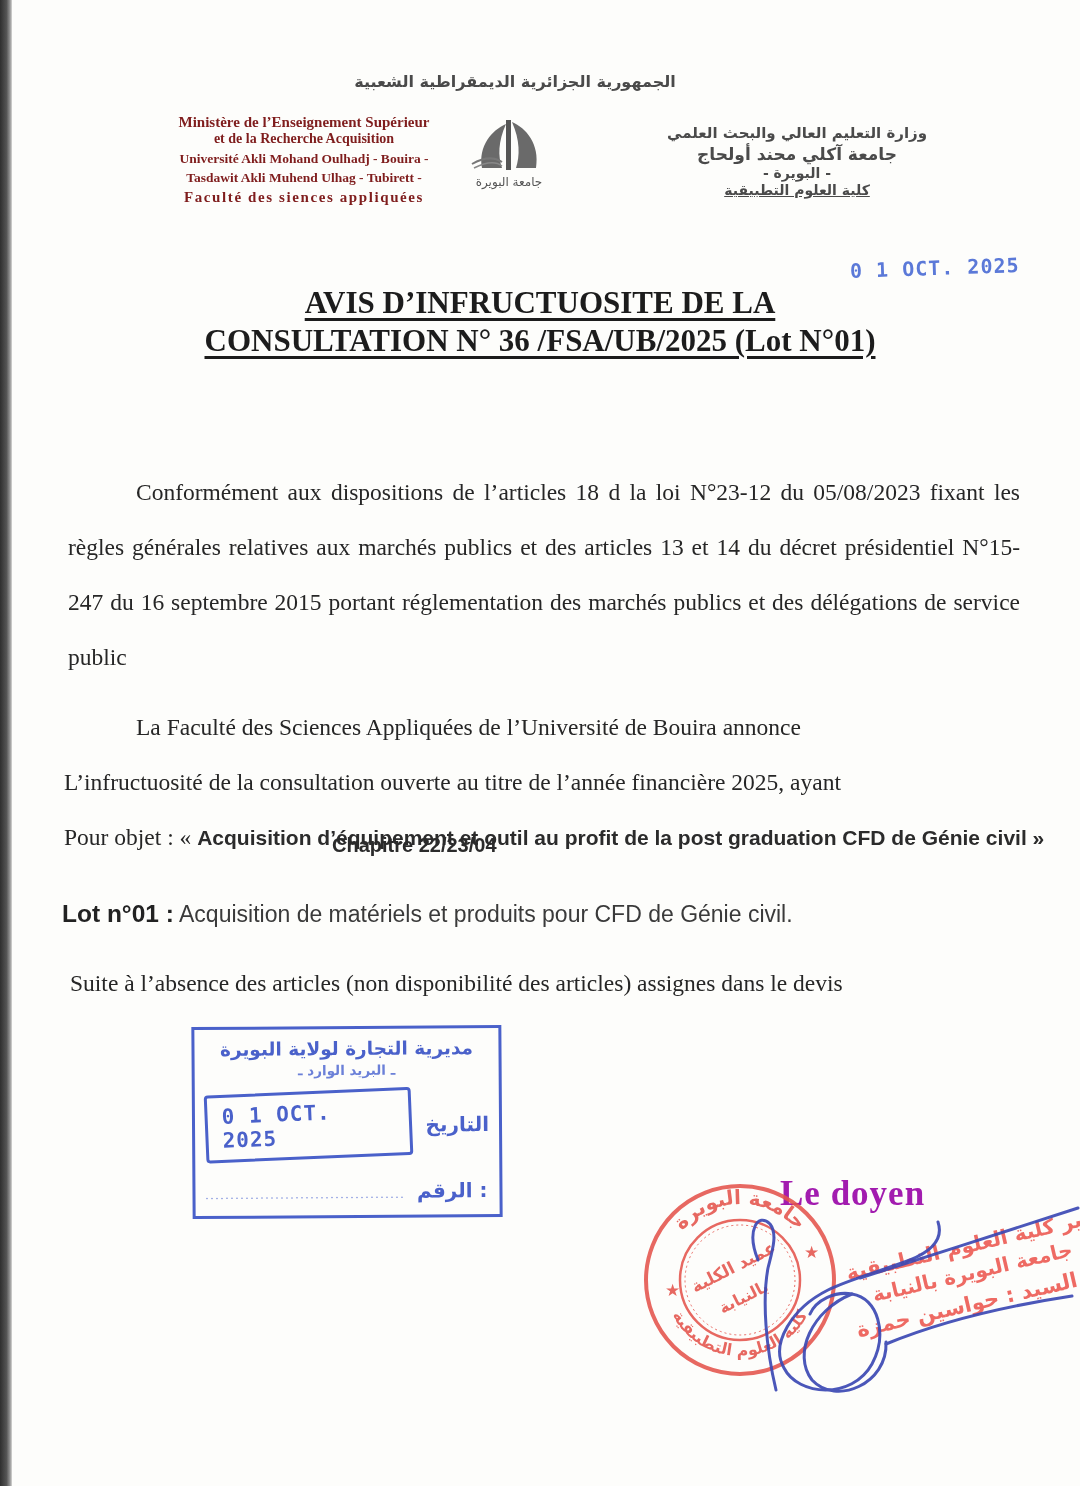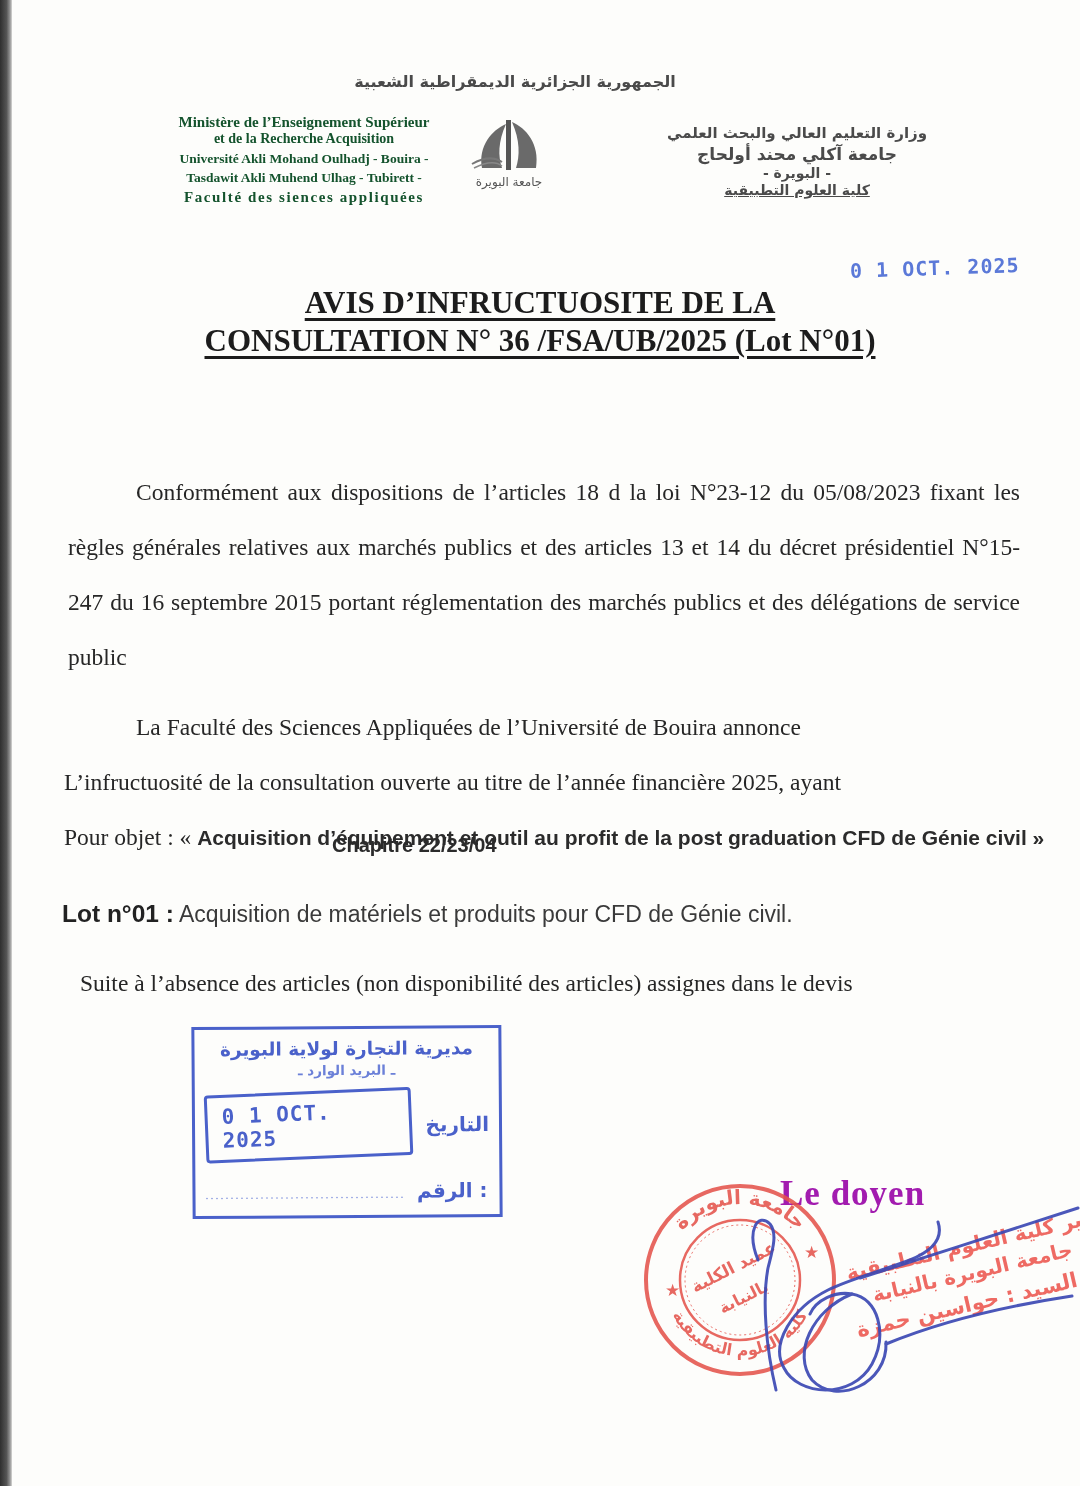--- a/index.html
+++ b/index.html
@@ -13,21 +13,21 @@
     background:linear-gradient(90deg,#2f2f2f 0%,#555 55%,#9a9a9a 85%,#d8d8d6 100%);
   }
   .arabic { font-family:"DejaVu Sans", sans-serif; direction:rtl; }
 
   
   .hdr-ar-top { position:absolute; top:72px; left:280px; width:470px; text-align:center;
     font-family:"DejaVu Sans",sans-serif; font-size:16px; font-weight:bold; color:#4a4a4a; }
   .hdr-republic { position:absolute; top:95px; left:220px; width:580px; text-align:center;
     font-size:17px; font-weight:bold; letter-spacing:.6px; color:#3a3a3a; }
   .hdr-left { position:absolute; top:114px; left:126px; width:356px; text-align:center;
-    color:#14532d; font-weight:bold; }
+    color:#7f1d1d; font-weight:bold; }
   .hdr-left .l1 { font-size:15px; }
   .hdr-left .l2 { font-size:14px; }
   .hdr-left .l3 { font-size:13.5px; margin-top:4px; }
   .hdr-left .l4 { font-size:13.5px; margin-top:3px; }
   .hdr-left .l5 { font-size:15px; margin-top:3px; letter-spacing:1.6px; }
   .hdr-logo { position:absolute; left:452px; top:116px; width:114px; height:80px; }
   .hdr-right { position:absolute; top:124px; left:652px; width:290px; text-align:center;
     font-family:"DejaVu Sans",sans-serif; color:#4a4a4a; font-weight:bold; direction:rtl; }
   .hdr-right .r1 { font-size:15px; }
   .hdr-right .r2 { font-size:17px; margin-top:2px; }
@@ -49,21 +49,21 @@
     line-height:55px; text-align:justify; text-indent:68px; }
   .p2 { position:absolute; top:690px; left:68px; width:952px; font-size:23.5px; text-indent:68px; }
   .p3 { position:absolute; top:745px; left:64px; width:960px; font-size:23.5px; }
   .p4 { position:absolute; top:800px; left:64px; width:990px; font-size:23.5px; }
   .p4 .obj-bold { font-family:"Liberation Sans",sans-serif; font-weight:bold; font-size:21px; color:#2b2b2b; }
   .chapitre { position:absolute; top:834px; left:332px; font-family:"Liberation Sans",sans-serif;
     font-weight:bold; font-size:20px; color:#2b2b2b; }
   .lot { position:absolute; top:884px; left:62px; width:960px; }
   .lot .lot-label { font-family:"Liberation Sans",sans-serif; font-weight:bold; font-size:24.5px; color:#222; }
   .lot .lot-text { font-family:"Liberation Sans",sans-serif; font-size:23px; color:#3a3a3a; }
-  .p6 { position:absolute; top:946px; left:80px; width:950px; font-size:23.5px; }
+  .p6 { position:absolute; top:946px; left:70px; width:950px; font-size:23.5px; }
 
   
   .registry { position:absolute; left:192px; top:1026px; width:304px; height:186px;
     border:3px solid #4a61ca; color:#4a61ca; transform:rotate(-.4deg); }
   .reg-org { margin-top:9px; text-align:center; font-family:"DejaVu Sans",sans-serif;
     font-weight:bold; font-size:18.5px; direction:rtl; }
   .reg-mail { text-align:center; font-family:"DejaVu Sans",sans-serif; font-weight:bold;
     font-size:13.5px; margin-top:3px; direction:rtl; color:#6b80d8; }
   .reg-date-row { position:absolute; top:66px; right:10px; left:10px; height:60px;
     display:flex; flex-direction:row-reverse; align-items:center; gap:14px; }

